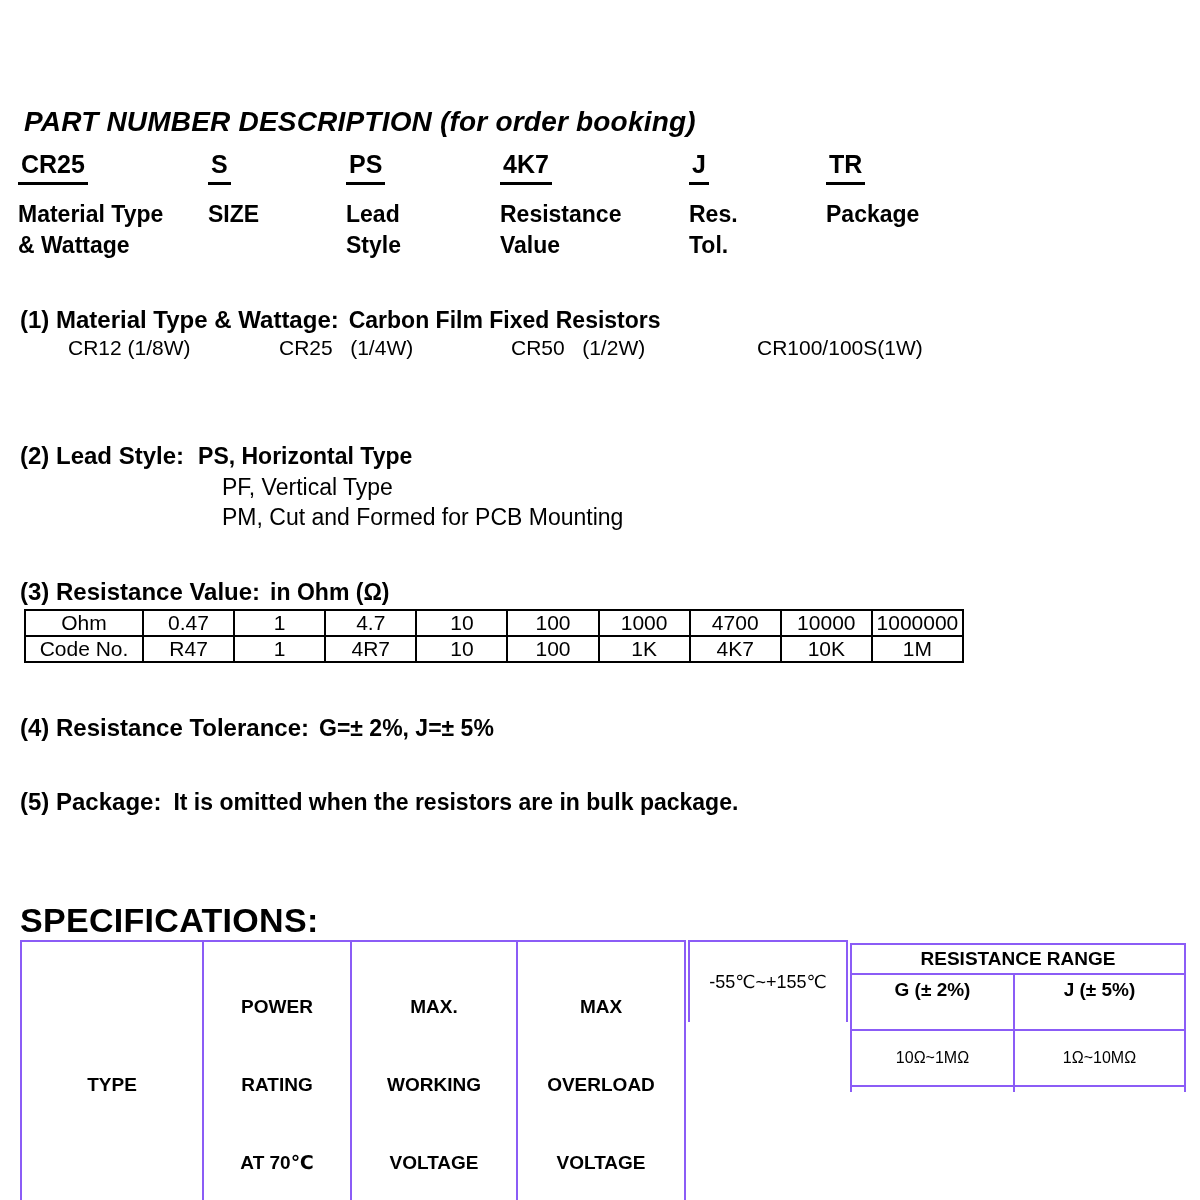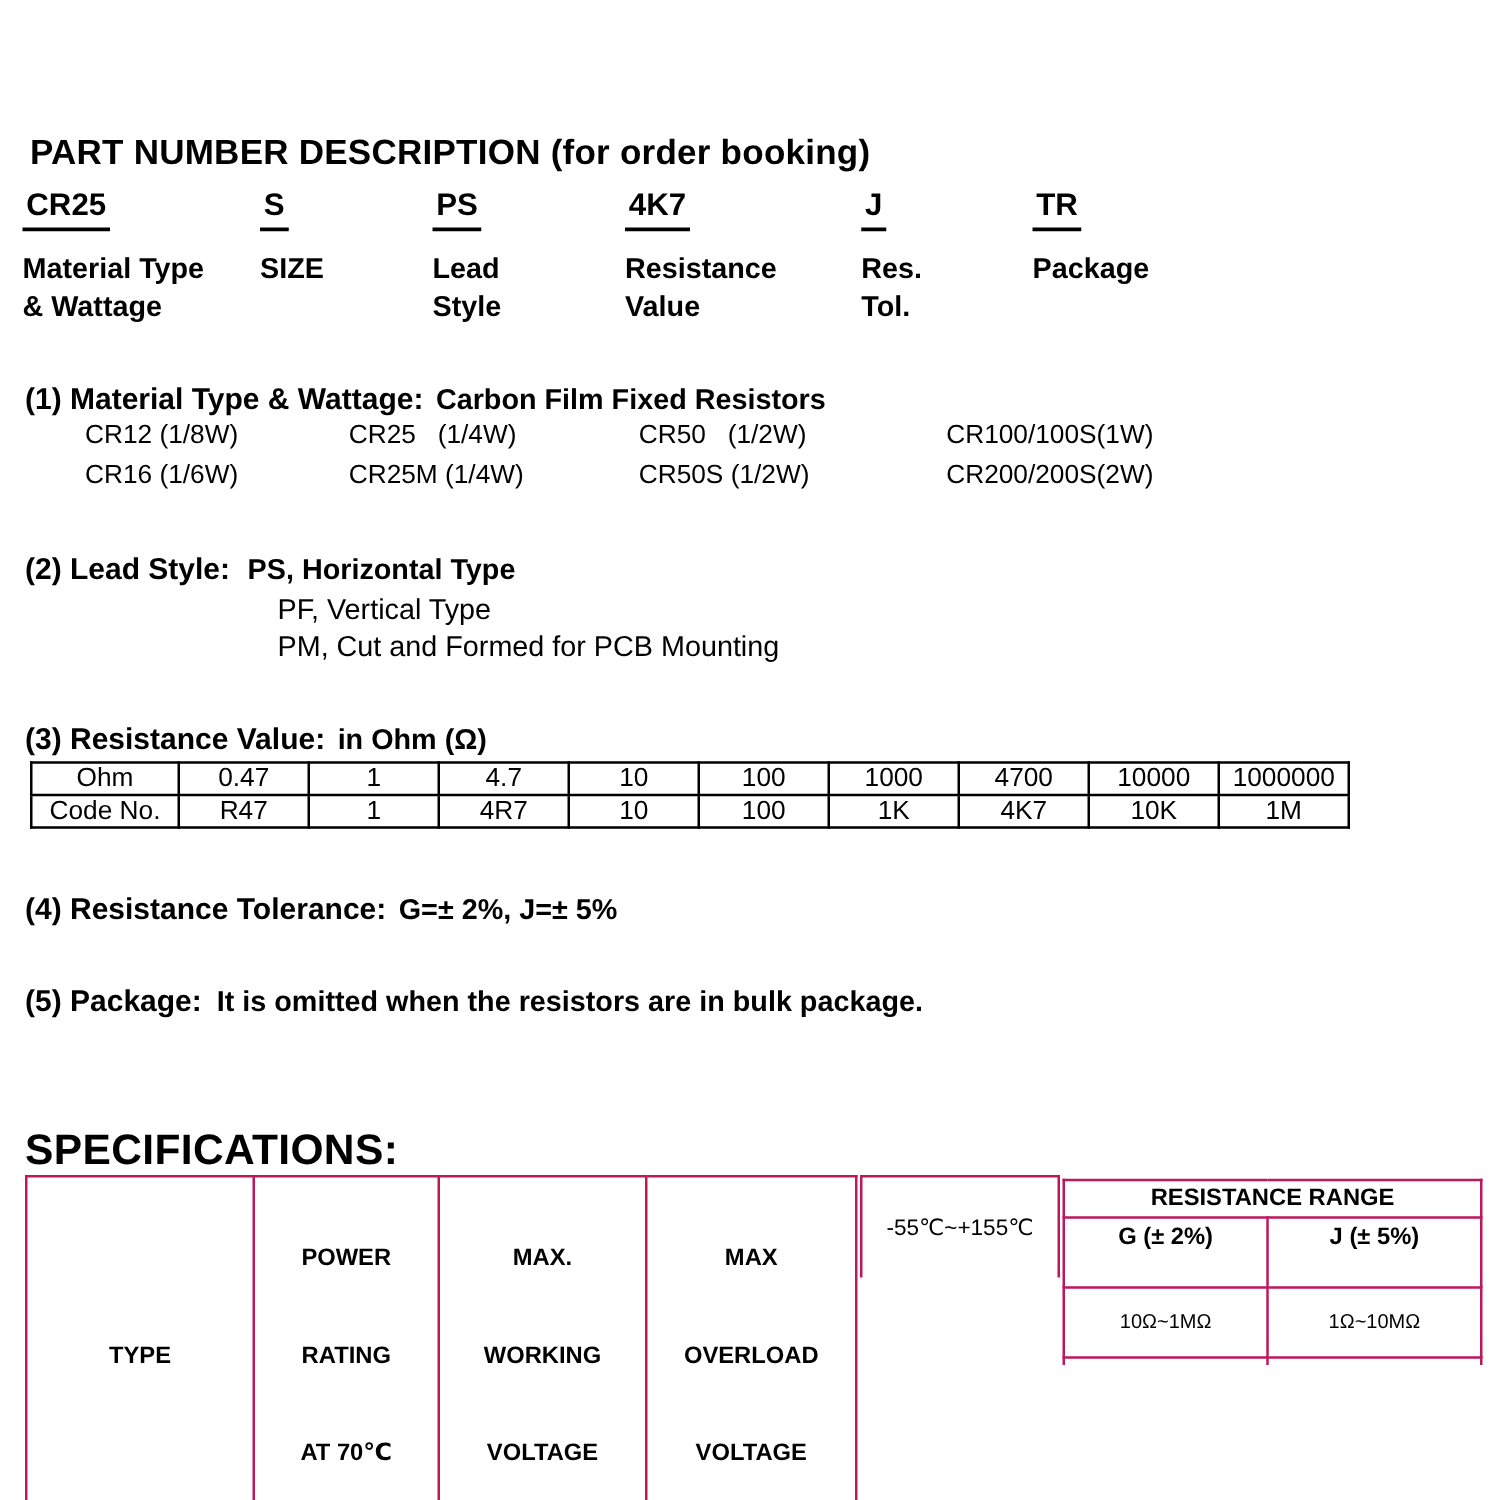--- a/index.html
+++ b/index.html
@@ -2,45 +2,45 @@
 <html><head>
 <meta charset="utf-8">
 <style>
   html,body{margin:0;padding:0;background:#e8e8e8;}
   .page{
     position:relative;width:1200px;height:1200px;background:#ffffff;
     font-family:"Liberation Sans","DejaVu Sans",sans-serif;color:#000;
     overflow:hidden;margin:0 auto;
   }
   
-  .pn-title{position:absolute;left:24px;top:106px;font-size:28px;font-weight:bold;letter-spacing:0.2px;}
+  .pn-title{position:absolute;left:24px;top:106px;font-size:28px;font-weight:bold;letter-spacing:0.2px;font-style:italic;}
   
   .pn-col{position:absolute;top:150px;text-align:left;}
   .pn-code{display:inline-block;font-size:25px;font-weight:bold;border-bottom:3px solid #000;padding:0 3px 3px 3px;}
   .pn-label{margin-top:14px;font-size:23px;font-weight:bold;line-height:31px;}
   .c1{left:18px;width:162px;} .c2{left:208px;width:120px;} .c3{left:346px;width:112px;}
   .c4{left:500px;width:155px;} .c5{left:689px;width:100px;} .c6{left:826px;width:130px;}
   
   .sec-head{position:absolute;left:20px;font-size:24px;font-weight:bold;white-space:pre;}
   .sec-head .plain{font-weight:bold;font-size:23px;margin-left:10px;}
   .abs-line{position:absolute;font-size:23px;white-space:pre;}
   .mt-row{position:absolute;left:0;width:1200px;height:30px;}
   .mt-item{position:absolute;font-size:21px;white-space:pre;}
   .mi1{left:68px;} .mi2{left:279px;} .mi3{left:511px;} .mi4{left:757px;}
   
-  .res-table{position:absolute;left:24px;top:609px;width:1056px;border-collapse:collapse;table-layout:fixed;}
+  .res-table{position:absolute;left:24px;top:609px;width:940px;border-collapse:collapse;table-layout:fixed;}
   .res-table td{border:2px solid #000;text-align:center;font-size:21px;height:24px;padding:0;overflow:hidden;white-space:nowrap;}
   
   .trtb{position:absolute;left:200px;top:832px;font-size:23px;}
   .trtb b{font-weight:bold;}
   .tb-group{margin-left:26px;}
   
   .spec-title{position:absolute;left:20px;top:901px;font-size:34px;font-weight:bold;letter-spacing:0.3px;}
   table.spec{position:absolute;border-collapse:collapse;table-layout:fixed;}
-  table.spec td{border:2px solid #be185d;text-align:center;padding:0;overflow:hidden;white-space:pre;}
+  table.spec td{border:2px solid #8b5cf6;text-align:center;padding:0;overflow:hidden;white-space:pre;}
   .t-main{left:20px;top:940px;width:664px;}
   .t-main .hrow td{border-bottom:6px double #000;height:82px;font-weight:bold;font-size:19px;line-height:26px;}
   tr.stub td{height:5px;border-bottom:none !important;}
   .t-op{left:688px;top:940px;width:160px;}
   .t-op .hrow td{height:81px;font-weight:bold;font-size:19px;line-height:26px;}
   .t-op .vrow td{height:80px;font-size:18px;border-bottom:none;}
   .t-rr{left:850px;top:943px;width:334px;}
   .t-rr .hrow td{height:28px;font-weight:bold;font-size:19px;}
   .t-rr .sub td{height:50px;font-weight:bold;font-size:19px;vertical-align:top;padding-top:4px;}
   .t-rr .vrow td{height:54px;font-size:16px;}
@@ -94,26 +94,20 @@
       </div>
     </div>
   </div>
 
   <div class="sec-head" style="top:306px"><span>(1) Material Type &amp; Wattage:</span><span class="plain">Carbon Film Fixed Resistors</span></div>
   <div class="mt-row" style="top:336px">
     <span class="mt-item mi1">CR12 (1/8W)</span>
     <span class="mt-item mi2">CR25   (1/4W)</span>
     <span class="mt-item mi3">CR50   (1/2W)</span>
     <span class="mt-item mi4">CR100/100S(1W)</span>
-  </div>
-  <div class="mt-row" style="top:368px">
-    <span class="mt-item mi1">CR16 (1/6W)</span>
-    <span class="mt-item mi2">CR25M (1/4W)</span>
-    <span class="mt-item mi3">CR50S (1/2W)</span>
-    <span class="mt-item mi4">CR200/200S(2W)</span>
   </div>
 
   <div class="sec-head" style="top:442px"><span>(2) Lead Style:</span><span class="plain" style="margin-left:14px">PS, Horizontal Type</span></div>
   <div class="abs-line" style="left:222px;top:474px">PF, Vertical Type</div>
   <div class="abs-line" style="left:222px;top:504px">PM, Cut and Formed for PCB Mounting</div>
 
   <div class="sec-head" style="top:578px"><span>(3) Resistance Value:</span><span class="plain">in Ohm (Ω)</span></div>
   <table class="res-table">
     <colgroup>
         <col style="width:118px">

